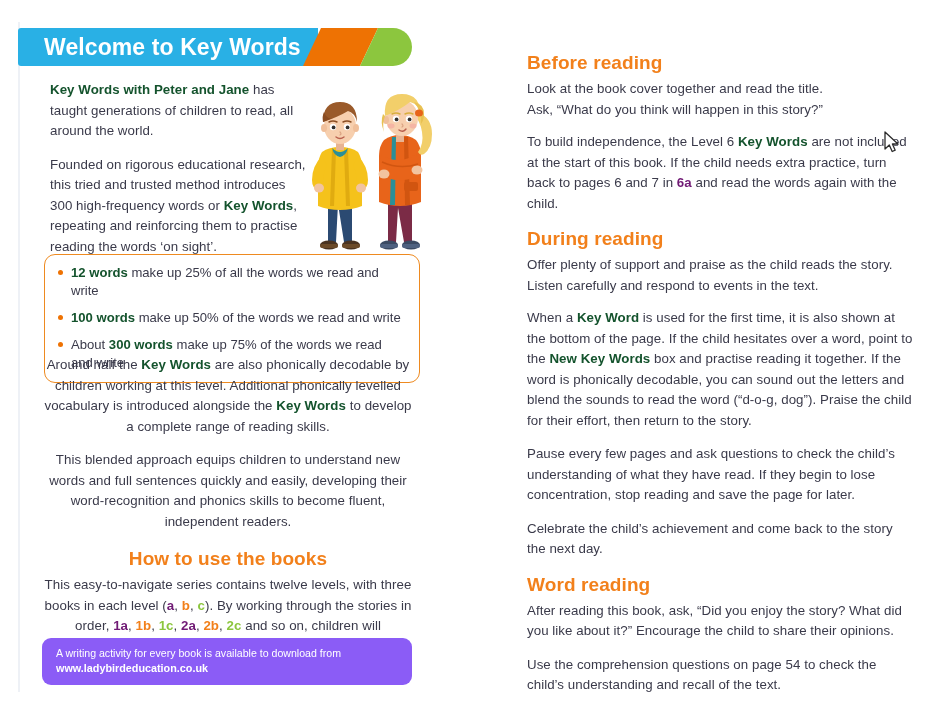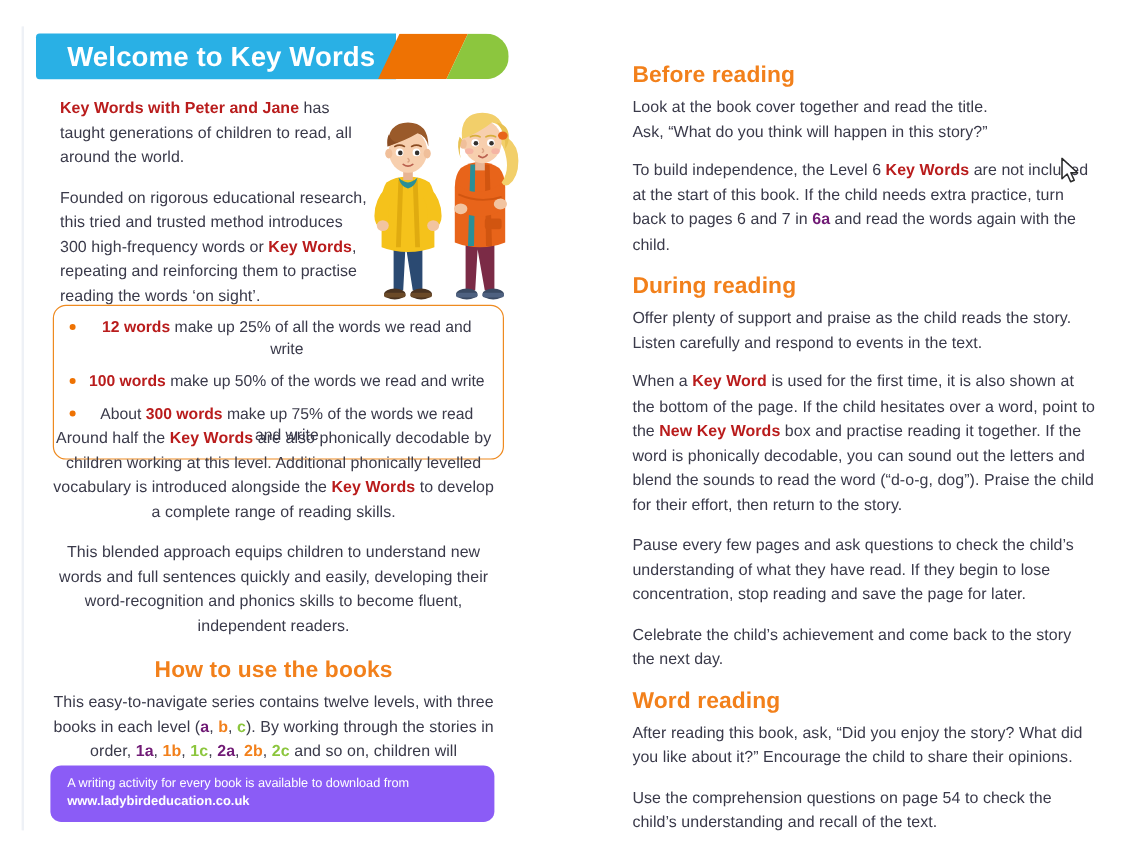--- a/index.html
+++ b/index.html
@@ -44,21 +44,21 @@
     left: 527px;
     top: 52px;
     width: 388px;
   }
 
   
   .banner {
     position: relative;
     height: 38px;
     width: 394px;
-    margin-left: 12px;
+    margin-left: 0;
   }
   .banner-seg {
     position: absolute;
     top: 0;
     height: 38px;
   }
   .seg-blue {
     left: 0;
     width: 300px;
     background: #29b0e5;
@@ -100,21 +100,21 @@
     padding-top: 14px;
   }
   p.t {
     margin: 0 0 13px 0;
     font-size: 13.3px;
     line-height: 20.5px;
     color: #3a3a4a;
     letter-spacing: 0.05px;
   }
   p.t:last-child { margin-bottom: 0; }
-  .b { font-weight: bold; color: #b91c1c; }
+  .b { font-weight: bold; color: #14532d; }
 
   .narrow { width: 258px; }
 
   
   .kids {
     position: absolute;
     left: 300px;
     top: 82px;
     width: 140px;
     height: 178px;
@@ -123,21 +123,20 @@
   
   .stats-box {
     position: absolute;
     left: 44px;
     top: 254px;
     width: 376px;
     box-sizing: border-box;
     border: 1.6px solid #ee8a20;
     border-radius: 11px;
     padding: 9px 12px 10px 12px;
-    text-align: center;
   }
   .stat-row {
     position: relative;
     padding-left: 14px;
     font-size: 13.1px;
     line-height: 18px;
     margin-bottom: 9px;
     color: #3a3a4a;
   }
   .stat-row:last-child { margin-bottom: 0; }

